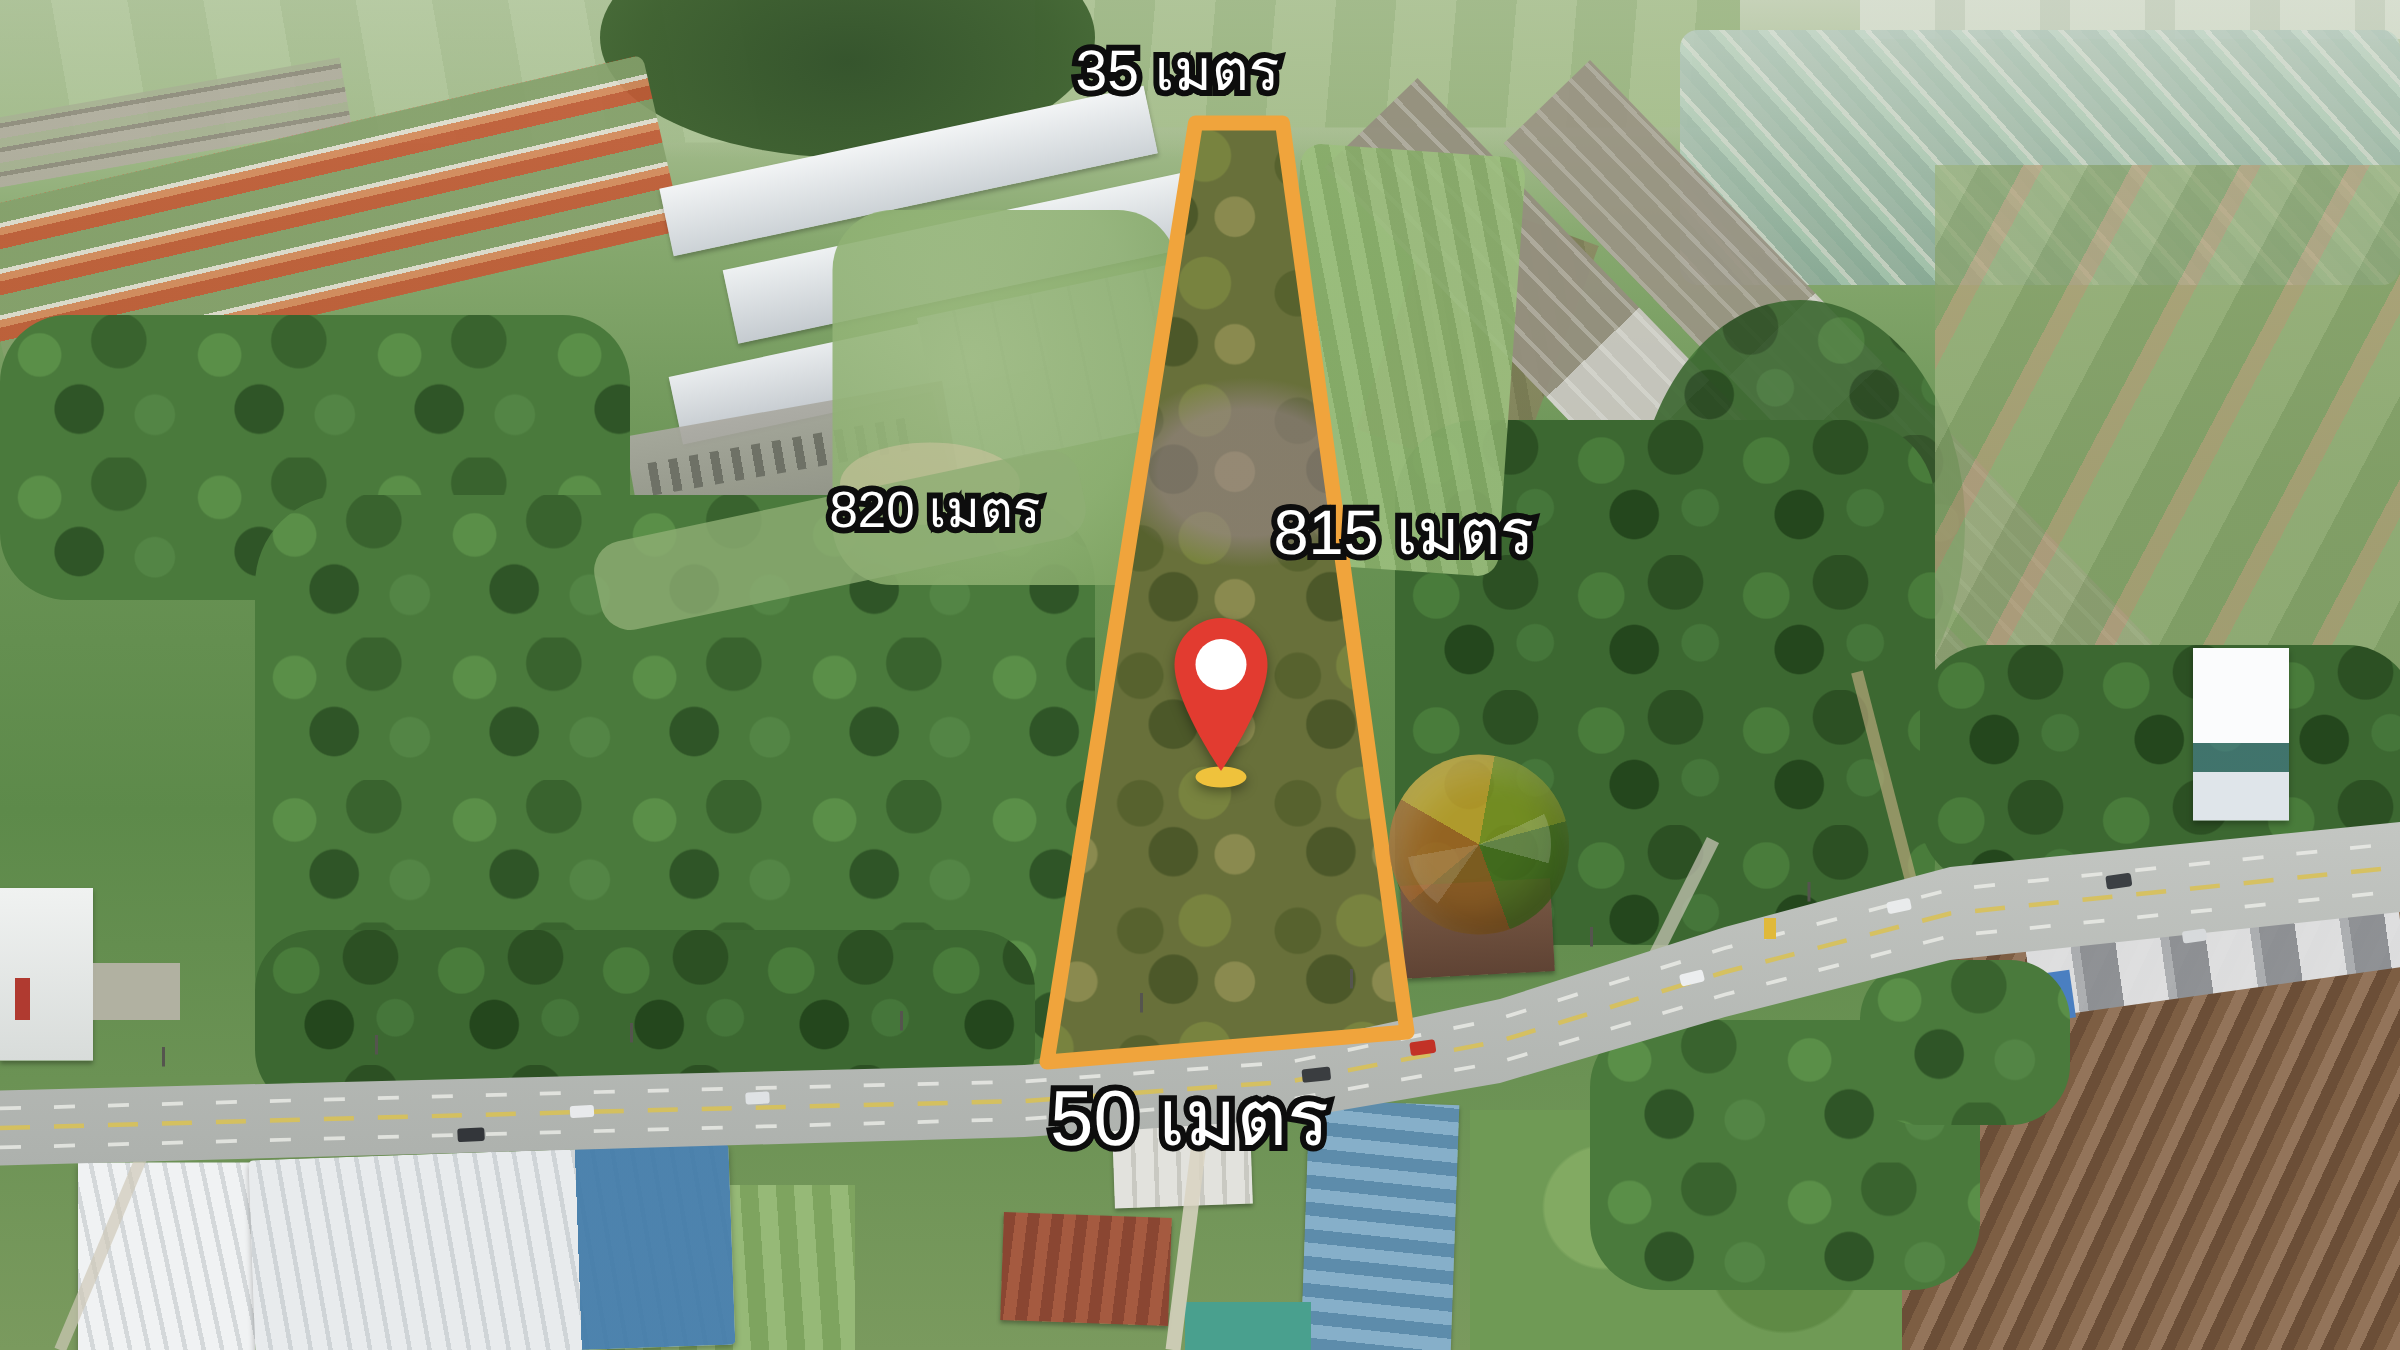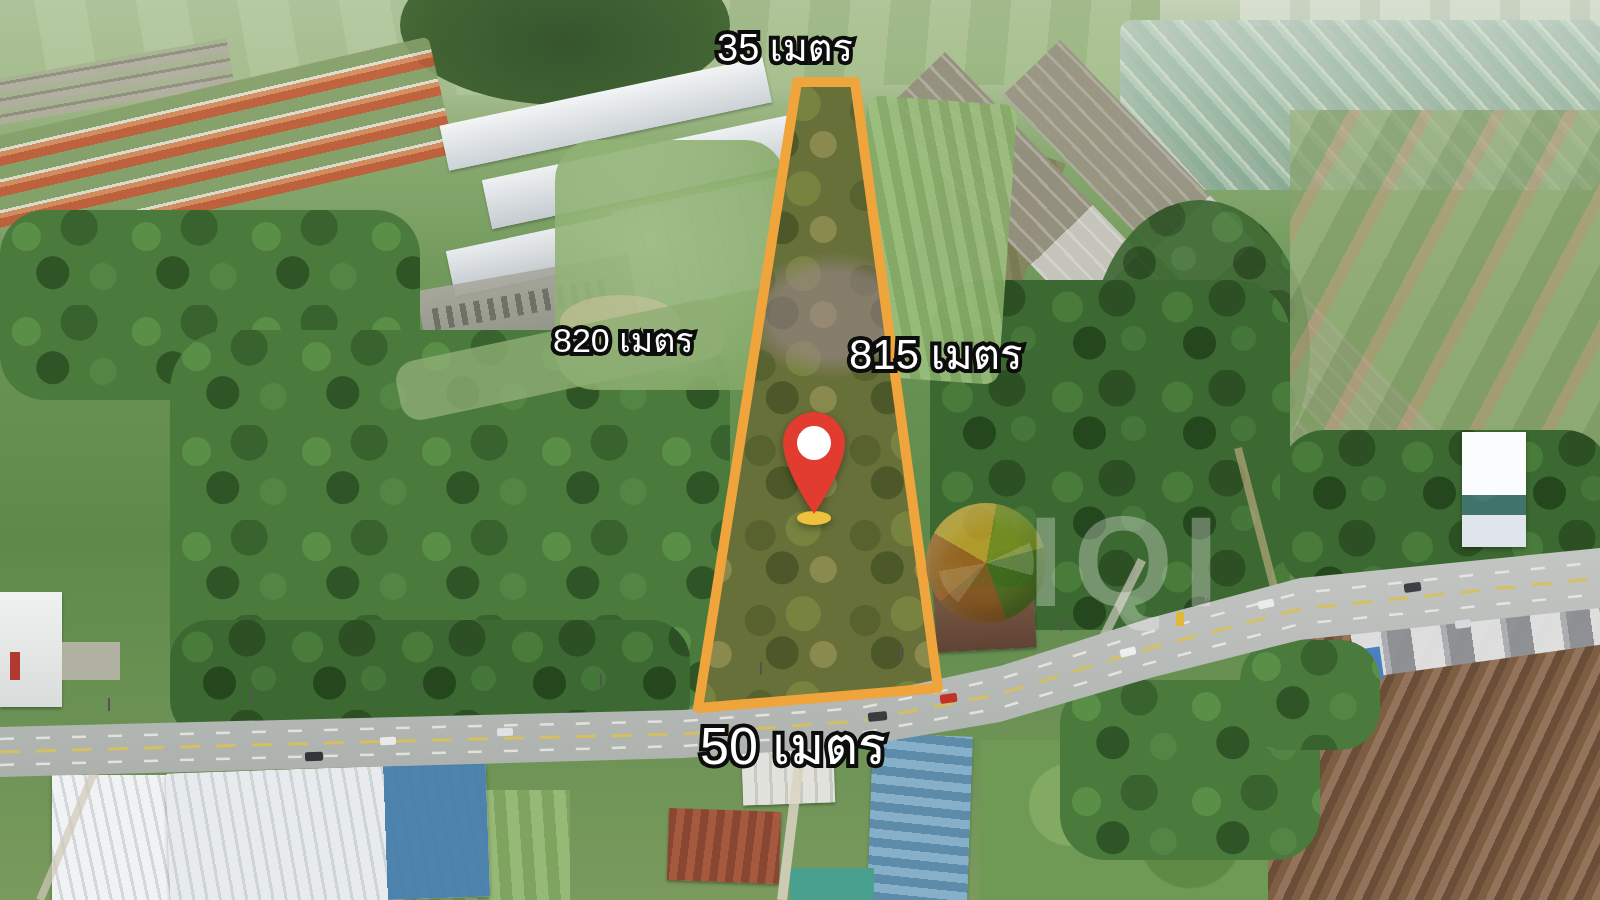--- a/index.html
+++ b/index.html
@@ -133,21 +133,20 @@
         <rect x="1205" y="588" width="2" height="13"></rect>
     </g>
     <rect x="1176" y="612" width="8" height="14" fill="#e0b93a"></rect>
   </svg>
 
   <svg class="abs" width="1600" height="900" viewBox="0 0 1600 900">
     <polygon points="797,82 855,82 938,688 698,708" fill="none" stroke="#F0A43C" stroke-width="10" stroke-linejoin="round"></polygon>
   </svg>
 
   <div class="wm-logo"></div>
-  <div class="wm-text">IQI</div>
 
   <svg class="abs" style="left:779px;top:408px;filter:drop-shadow(0 3px 4px rgba(0,0,0,.35));" width="70" height="120" viewBox="0 0 70 120">
     <ellipse cx="35" cy="110" rx="17" ry="7" fill="#EFC23C"></ellipse>
     <path fill="#E23B30" d="M35,4 C18,4 4,18 4,35 C4,61 35,106 35,106 C35,106 66,61 66,35 C66,18 52,4 35,4 Z"></path>
     <circle cx="35" cy="35" r="17" fill="#FFFFFF"></circle>
   </svg>
 
   <div class="lbl" style="left:717px;top:28px;width:220px;font-size:38px;">
     <span class="stroke">35 เมตร</span>
     <span class="fill">35 เมตร</span>

